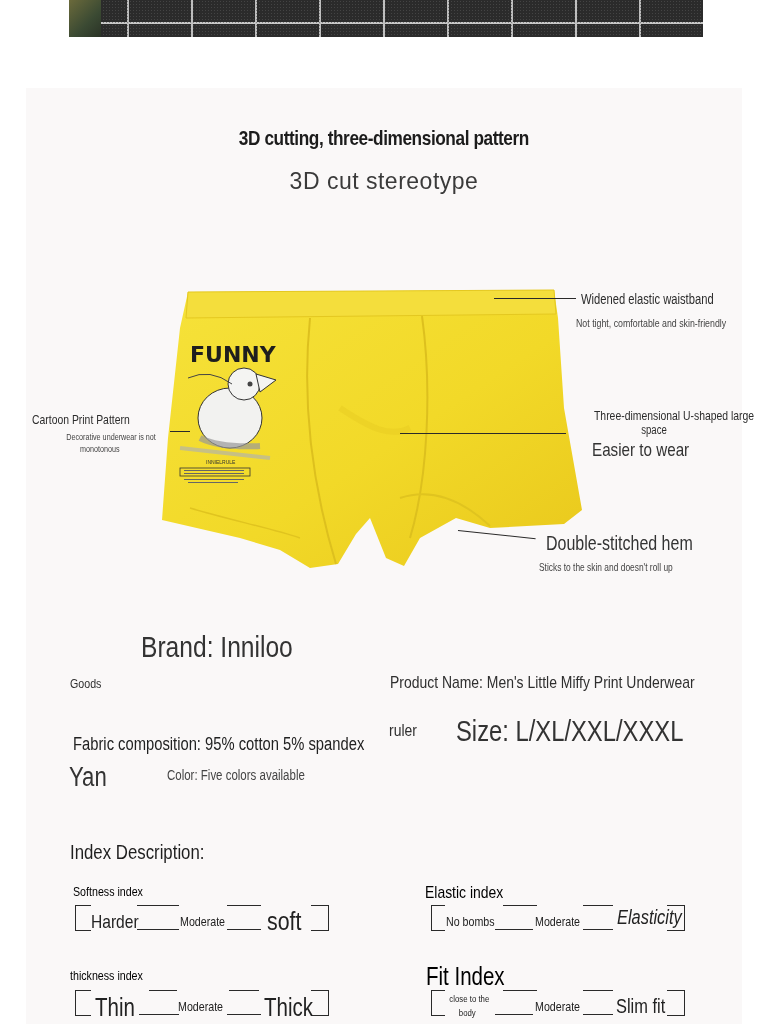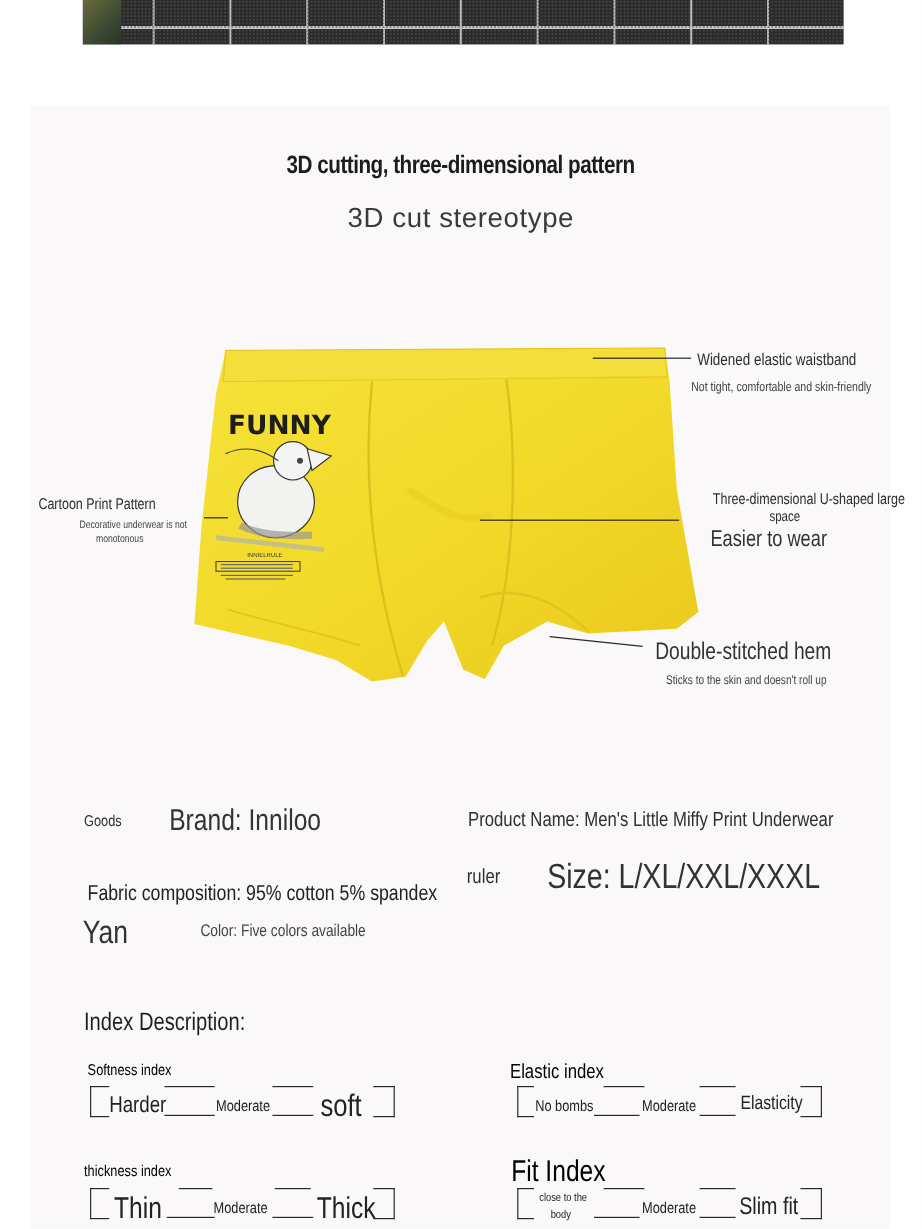--- a/index.html
+++ b/index.html
@@ -144,28 +144,28 @@
   <div><span class="t" style="transform-origin:center;">Three-dimensional U-shaped large</span></div>
   <div style="font-size:12px;"><span class="t" style="transform-origin:center;">space</span></div>
 </div>
 <div class="callout c-big" style="left:592px;top:439px;font-size:19px;">
   <span class="t">Easier to wear</span>
 </div>
 
 <div class="callout c-big" style="left:546px;top:532px;font-size:20px;">
   <span class="t">Double-stitched hem</span>
 </div>
-<div class="callout c-small" style="left:539px;top:561px;font-size:10.5px;margin-left:16px;">
+<div class="callout c-small" style="left:539px;top:561px;font-size:10.5px;">
   <span class="t">Sticks to the skin and doesn't roll up</span>
 </div>
 
 <div class="spec" style="left:70px;top:676px;font-size:13px;text-align:center;">
   <span class="t">Goods</span>
 </div>
-<div class="spec" style="left:141px;top:670px;font-size:25px;color:#333;">
+<div class="spec" style="left:141px;top:630px;font-size:30px;color:#333;">
   <span class="t">Brand: Inniloo</span>
 </div>
 <div class="spec" style="left:390px;top:673px;font-size:17px;">
   <span class="t">Product Name: Men's Little Miffy Print Underwear</span>
 </div>
 <div class="spec" style="left:73px;top:718px;font-size:18px;color:#222;margin-top:16px;">
   <span class="t">Fabric composition: 95% cotton 5% spandex</span>
 </div>
 <div class="spec" style="left:389px;top:721px;font-size:17px;">
   <span class="t">ruler</span>
@@ -204,21 +204,21 @@
 </div>
 <div class="scale" style="left:431px;top:905px;padding-left:13px;">
   <div class="seg" style="left:0;top:0;width:14px;height:26px;border-width:1.5px 0 1.5px 1.5px;"></div>
   <div class="seg" style="left:72px;top:0;width:34px;height:0;border-width:1.5px 0 0 0;"></div>
   <div class="seg" style="left:64px;top:24px;width:38px;height:0;border-width:1.5px 0 0 0;"></div>
   <div class="seg" style="left:152px;top:0;width:30px;height:0;border-width:1.5px 0 0 0;"></div>
   <div class="seg" style="left:152px;top:24px;width:30px;height:0;border-width:1.5px 0 0 0;"></div>
   <div class="seg" style="left:236px;top:0;width:18px;height:26px;border-width:1.5px 1.5px 1.5px 0;"></div>
   <div class="word" style="left:15px;bottom:2px;font-size:13px;"><span class="t">No bombs</span></div>
   <div class="word" style="left:104px;bottom:2px;font-size:13px;"><span class="t">Moderate</span></div>
-  <div class="word" style="left:186px;bottom:2px;font-size:16px;"><span class="t">Elasticity</span></div>
+  <div class="word" style="left:186px;bottom:2px;font-size:20px;font-style:italic;"><span class="t">Elasticity</span></div>
 </div>
 
 <div class="idx-label" style="left:70px;top:968px;font-size:13px;">
   <span class="t">thickness index</span>
 </div>
 <div class="scale" style="left:75px;top:990px;">
   <div class="seg" style="left:0;top:0;width:16px;height:26px;border-width:1.5px 0 1.5px 1.5px;"></div>
   <div class="seg" style="left:74px;top:0;width:28px;height:0;border-width:1.5px 0 0 0;"></div>
   <div class="seg" style="left:64px;top:24px;width:40px;height:0;border-width:1.5px 0 0 0;"></div>
   <div class="seg" style="left:154px;top:0;width:30px;height:0;border-width:1.5px 0 0 0;"></div>

